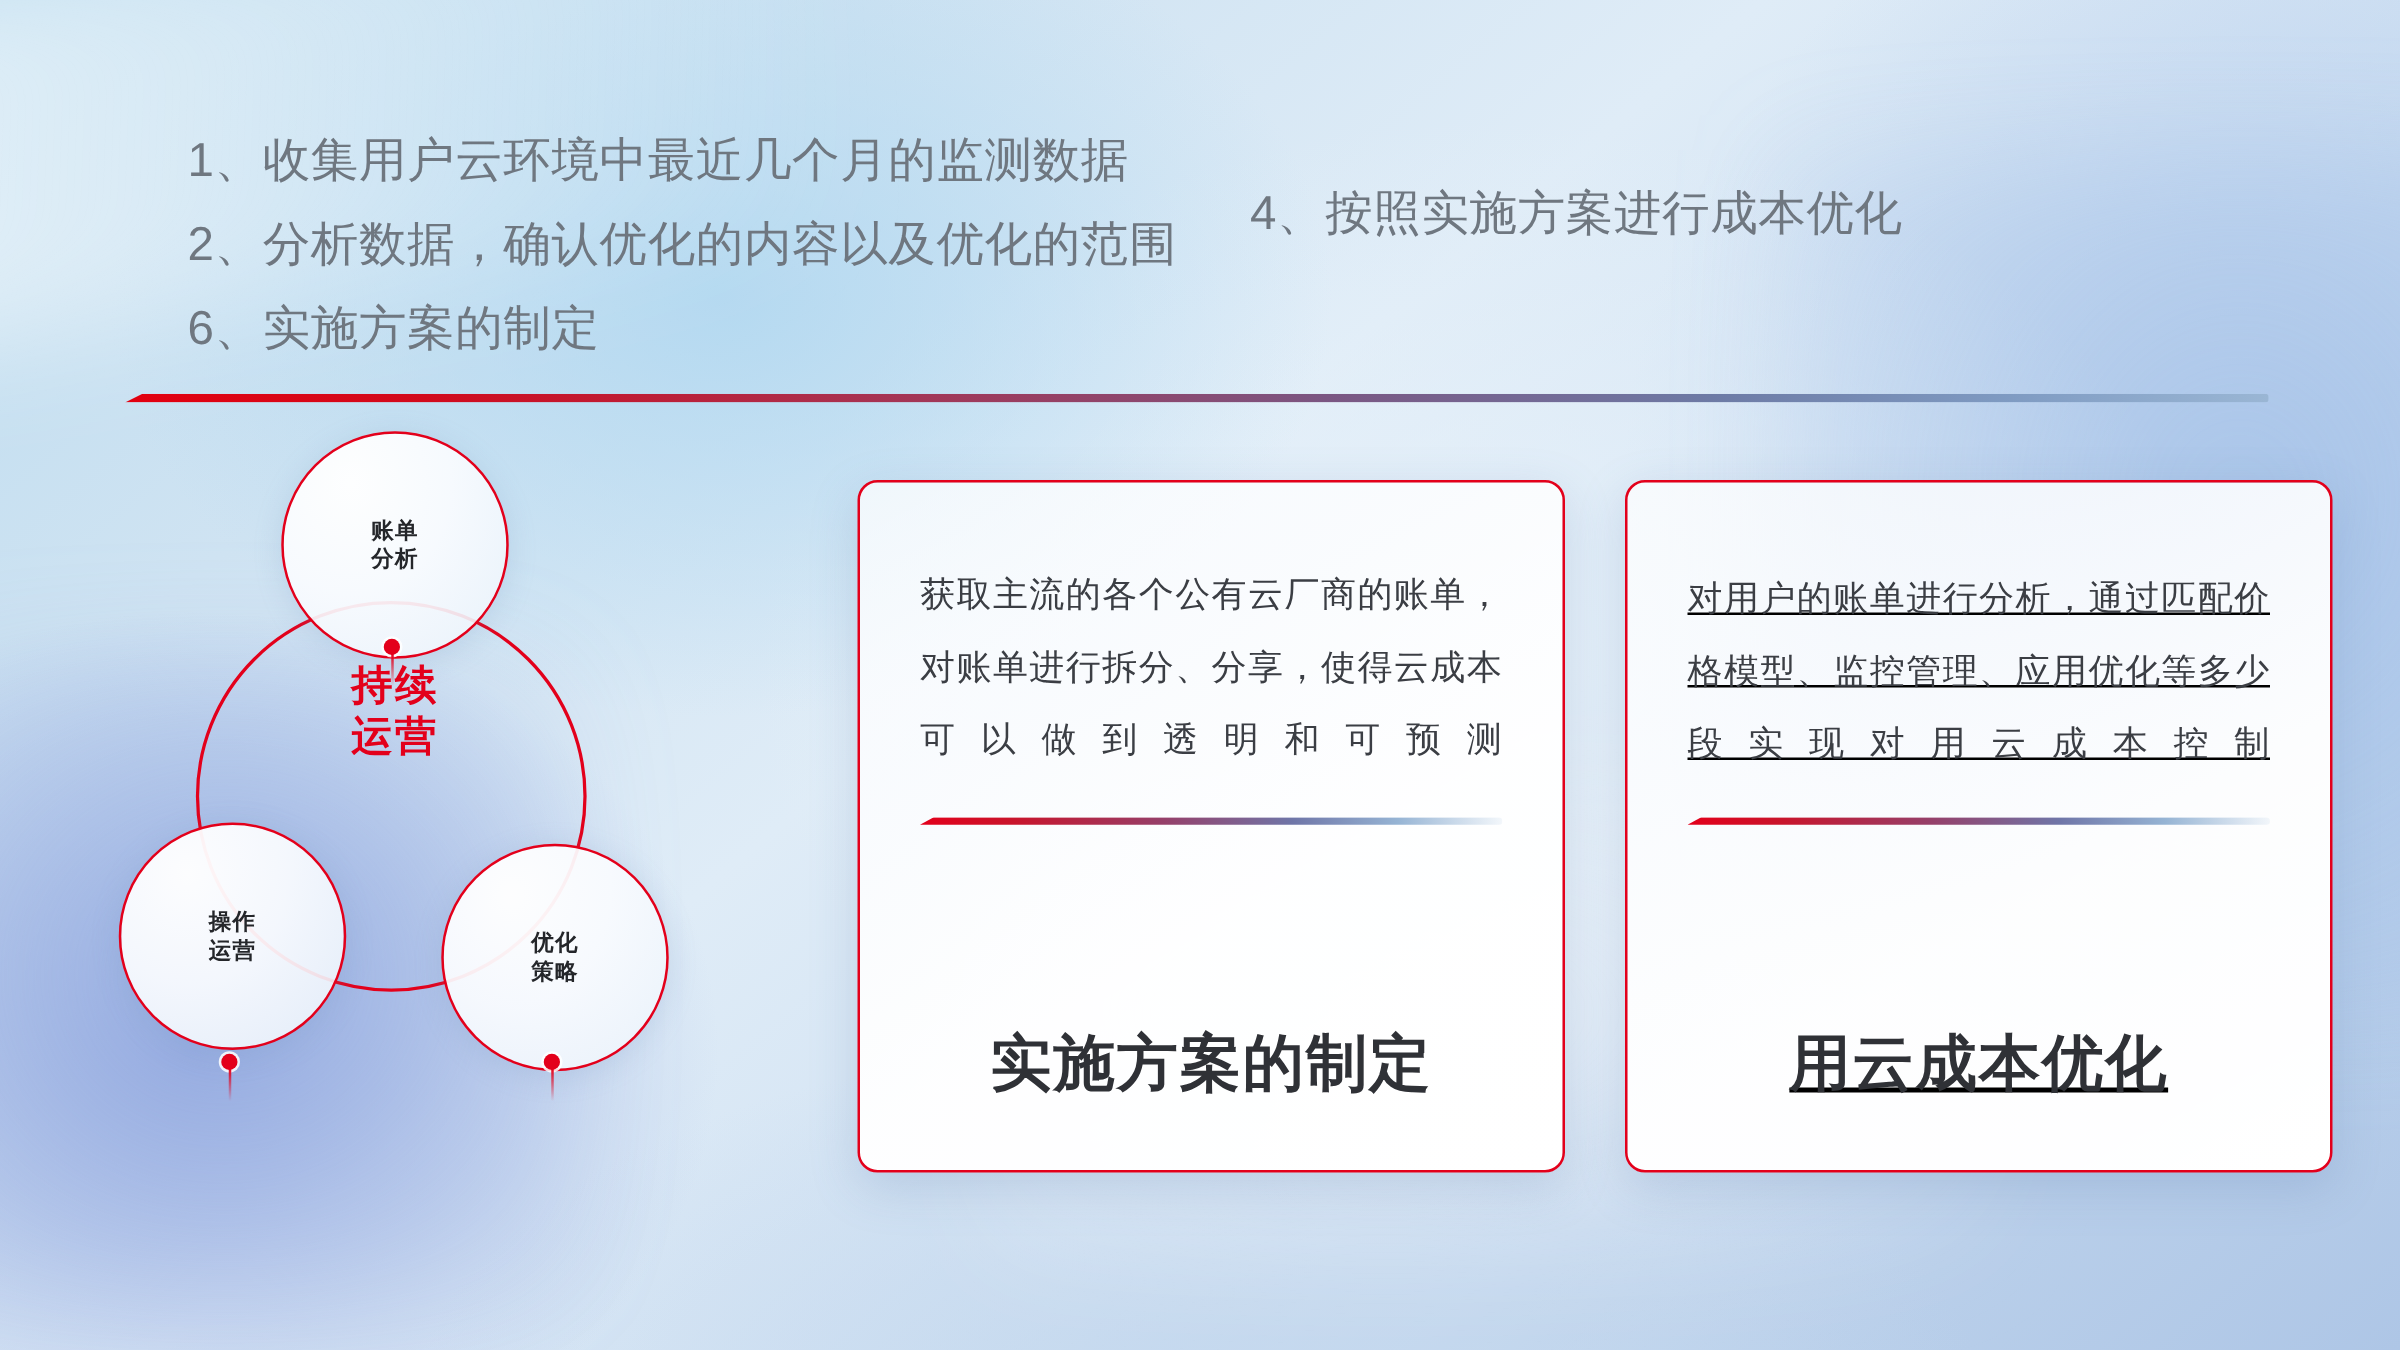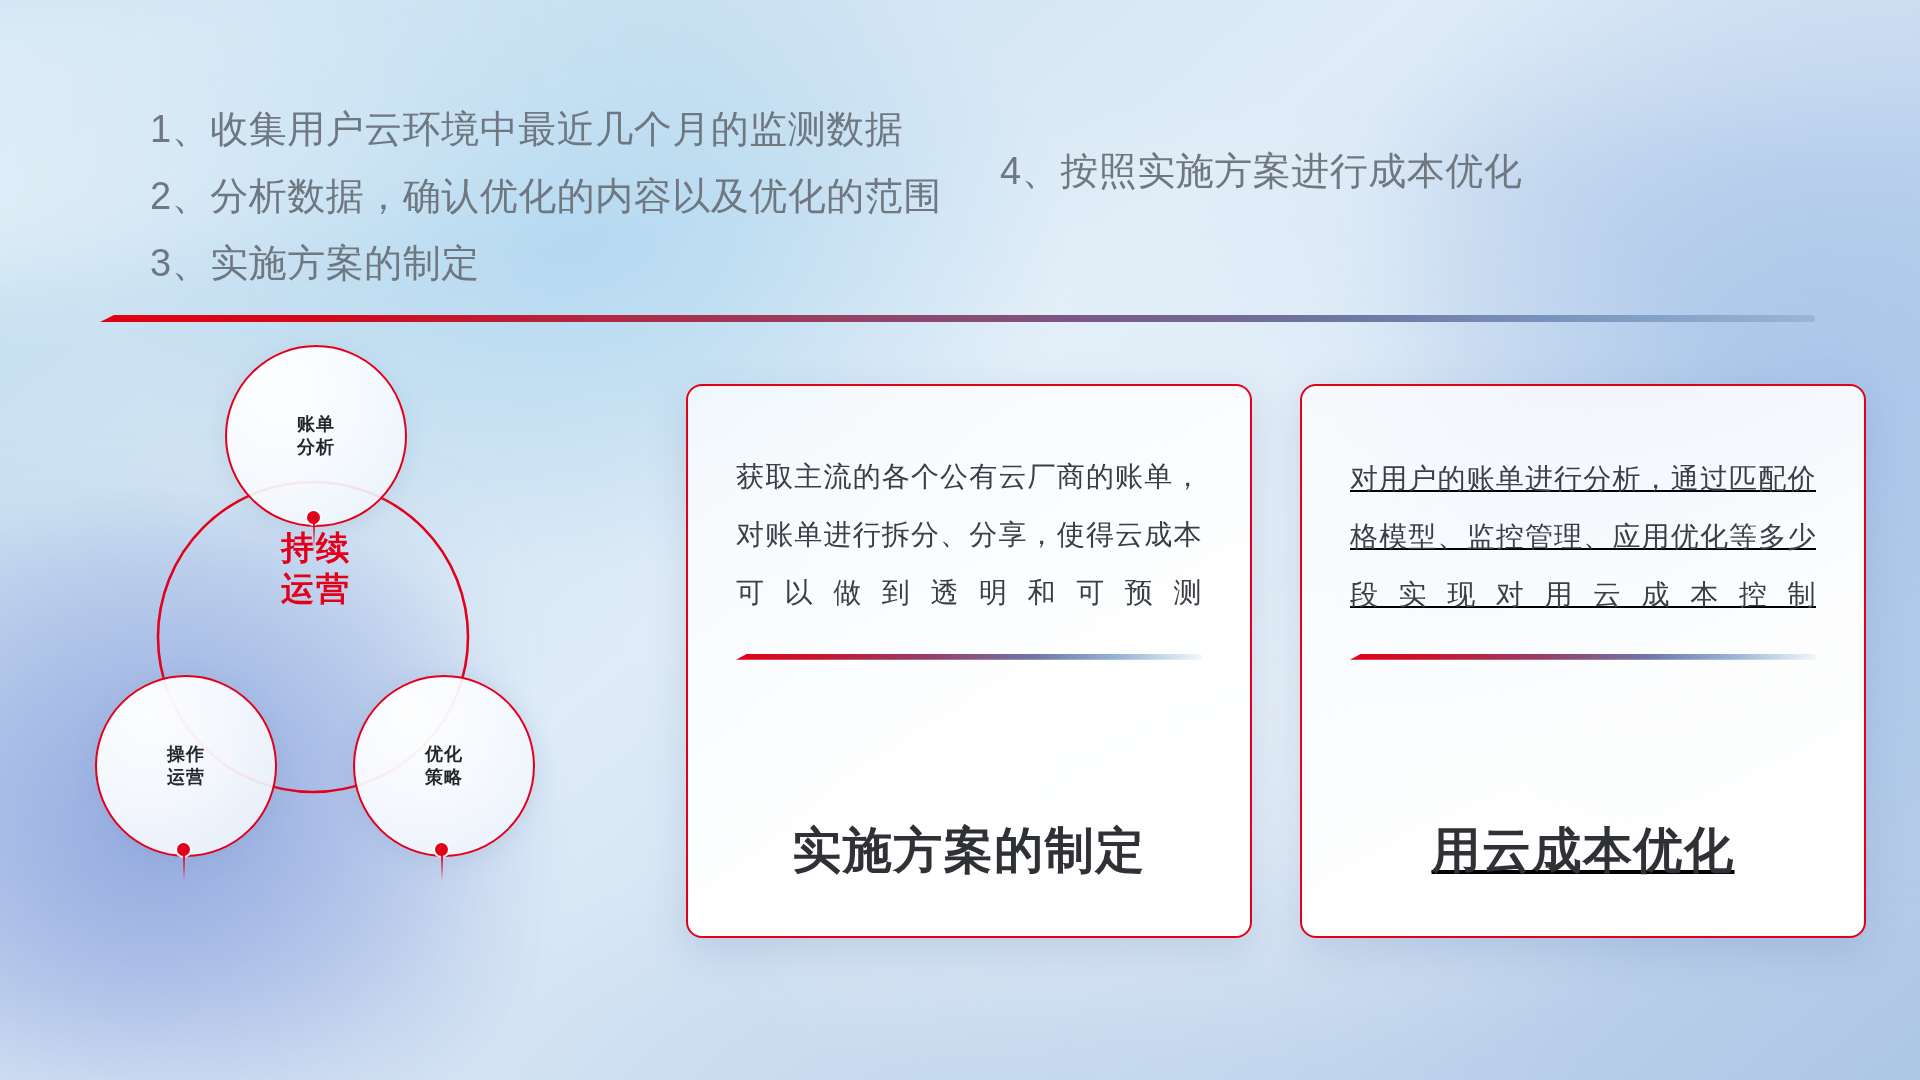--- a/index.html
+++ b/index.html
@@ -102,21 +102,21 @@
   }
   .lobe-label {
     color: #24262a;
     font-size: 18px;
     font-weight: bold;
     line-height: 1.26;
     text-align: center;
     letter-spacing: 1px;
   }
   .lobe-top    { left: 130px; top: 0px;   width: 178px; height: 178px; }
-  .lobe-left   { left: 0px;   top: 330px; width: 178px; height: 178px; }
+  .lobe-left   { left: 0px;   top: 313px; width: 178px; height: 178px; }
   .lobe-right  { left: 258px; top: 330px; width: 178px; height: 178px; }
 
   .venn-center {
     position: absolute;
     left: 128px;
     top: 182px;
     width: 186px;
     text-align: center;
     color: #e3001b;
     font-size: 33px;
@@ -198,21 +198,21 @@
 <div id="stage">
 
   <div class="bg-streak streak-a"></div>
   <div class="bg-streak streak-b"></div>
   <div class="bg-streak streak-c"></div>
   <div class="bg-streak streak-d"></div>
 
   <div class="list-col list-left">
     <div class="list-item">1、收集用户云环境中最近几个月的监测数据</div>
     <div class="list-item">2、分析数据，确认优化的内容以及优化的范围</div>
-    <div class="list-item">3、实施方案的制定</div>
+    <div class="list-item">6、实施方案的制定</div>
   </div>
 
   <div class="list-col list-right">
     <div class="list-item">4、按照实施方案进行成本优化</div>
   </div>
 
   <div class="divider"></div>
 
   <div class="venn">
 

